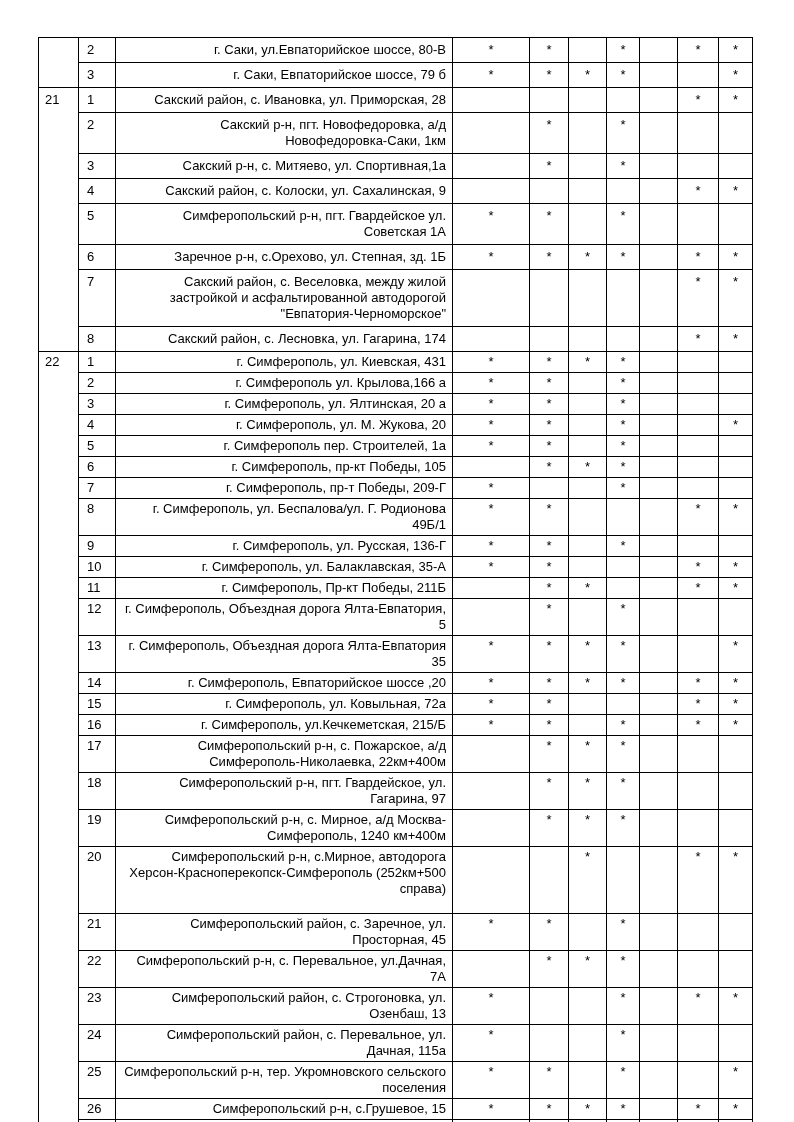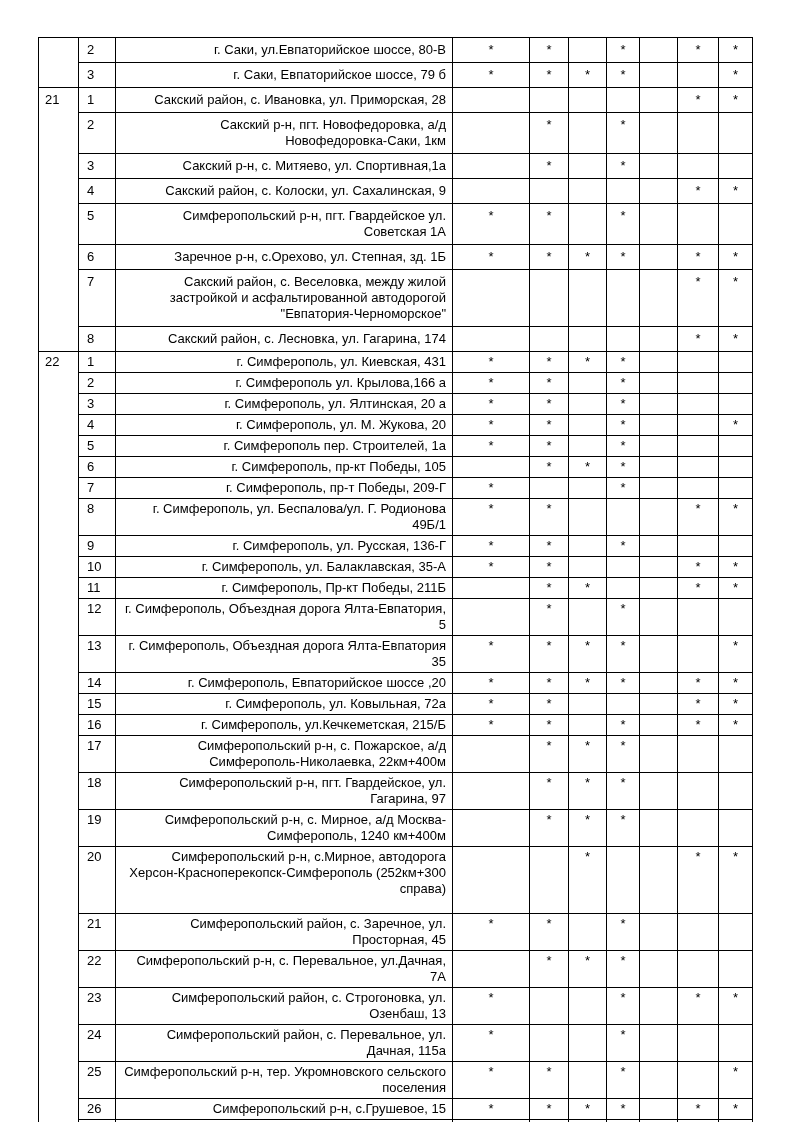--- a/index.html
+++ b/index.html
@@ -400,21 +400,21 @@
           <td class="star c1"></td>
           <td class="star c2">*</td>
           <td class="star c3">*</td>
           <td class="star c4">*</td>
           <td class="star c5"></td>
           <td class="star c6"></td>
           <td class="star c7"></td>
         </tr>
         <tr class="s2">
           <td class="num">20</td>
-          <td class="addr" style="padding-bottom: 16px;">Симферопольский р-н, с.Мирное, автодорога Херсон-Красноперекопск-Симферополь (252км+300 справа)</td>
+          <td class="addr" style="padding-bottom: 16px;">Симферопольский р-н, с.Мирное, автодорога Херсон-Красноперекопск-Симферополь (252км+500 справа)</td>
           <td class="star c1"></td>
           <td class="star c2"></td>
           <td class="star c3">*</td>
           <td class="star c4"></td>
           <td class="star c5"></td>
           <td class="star c6">*</td>
           <td class="star c7">*</td>
         </tr>
         <tr class="s2">
           <td class="num">21</td>

